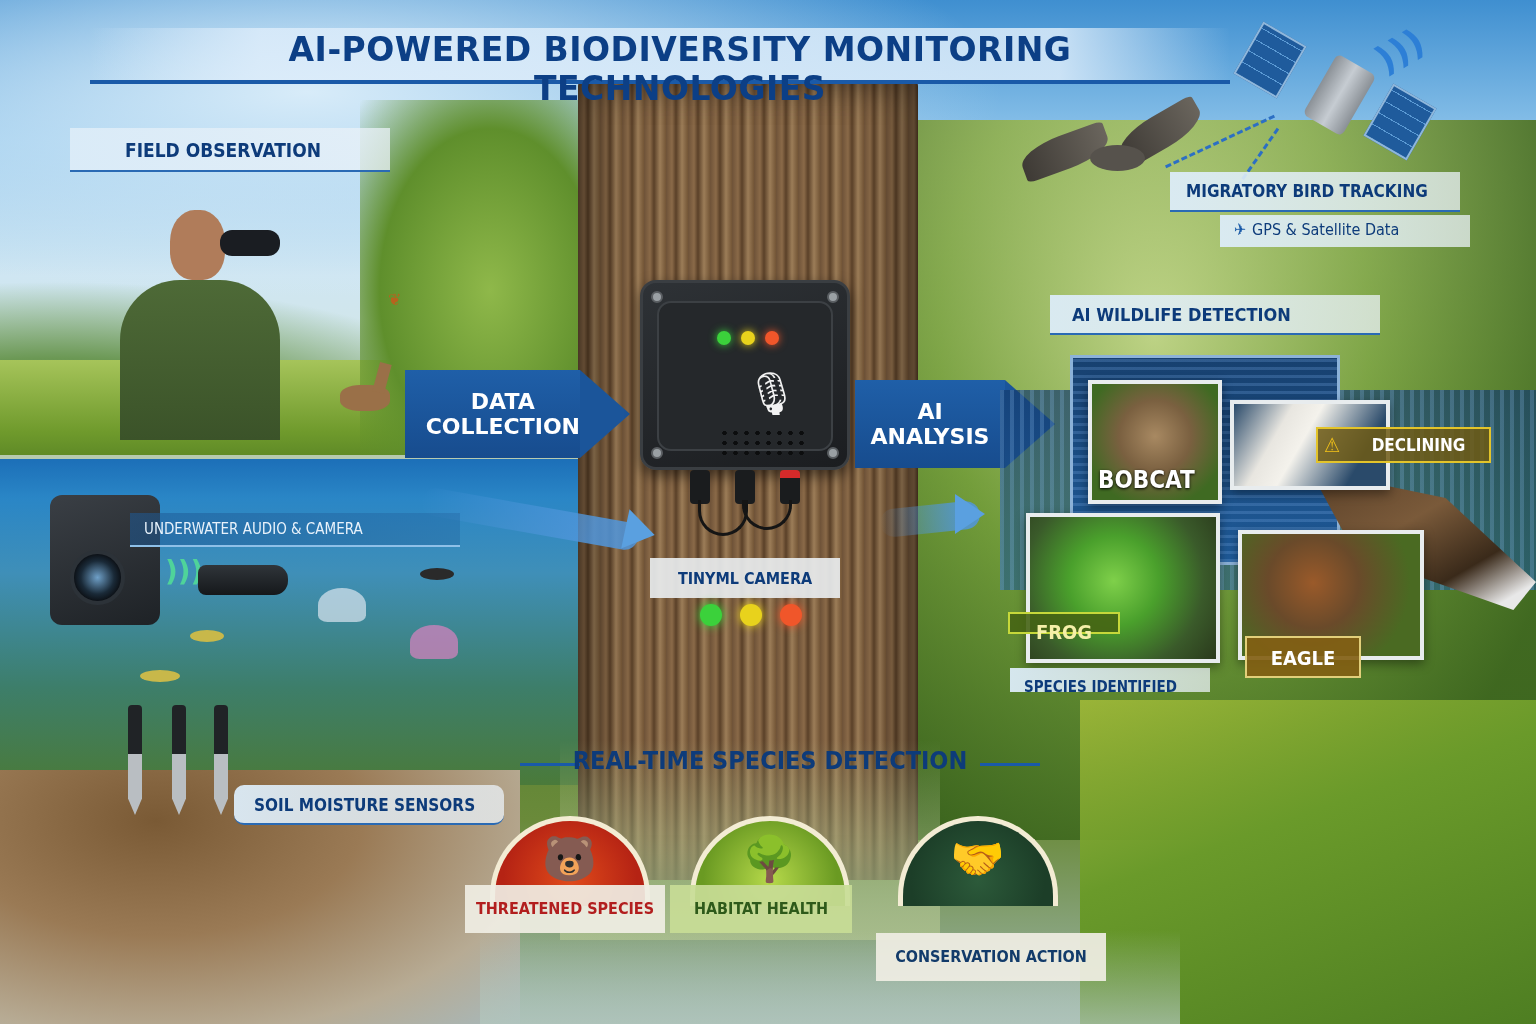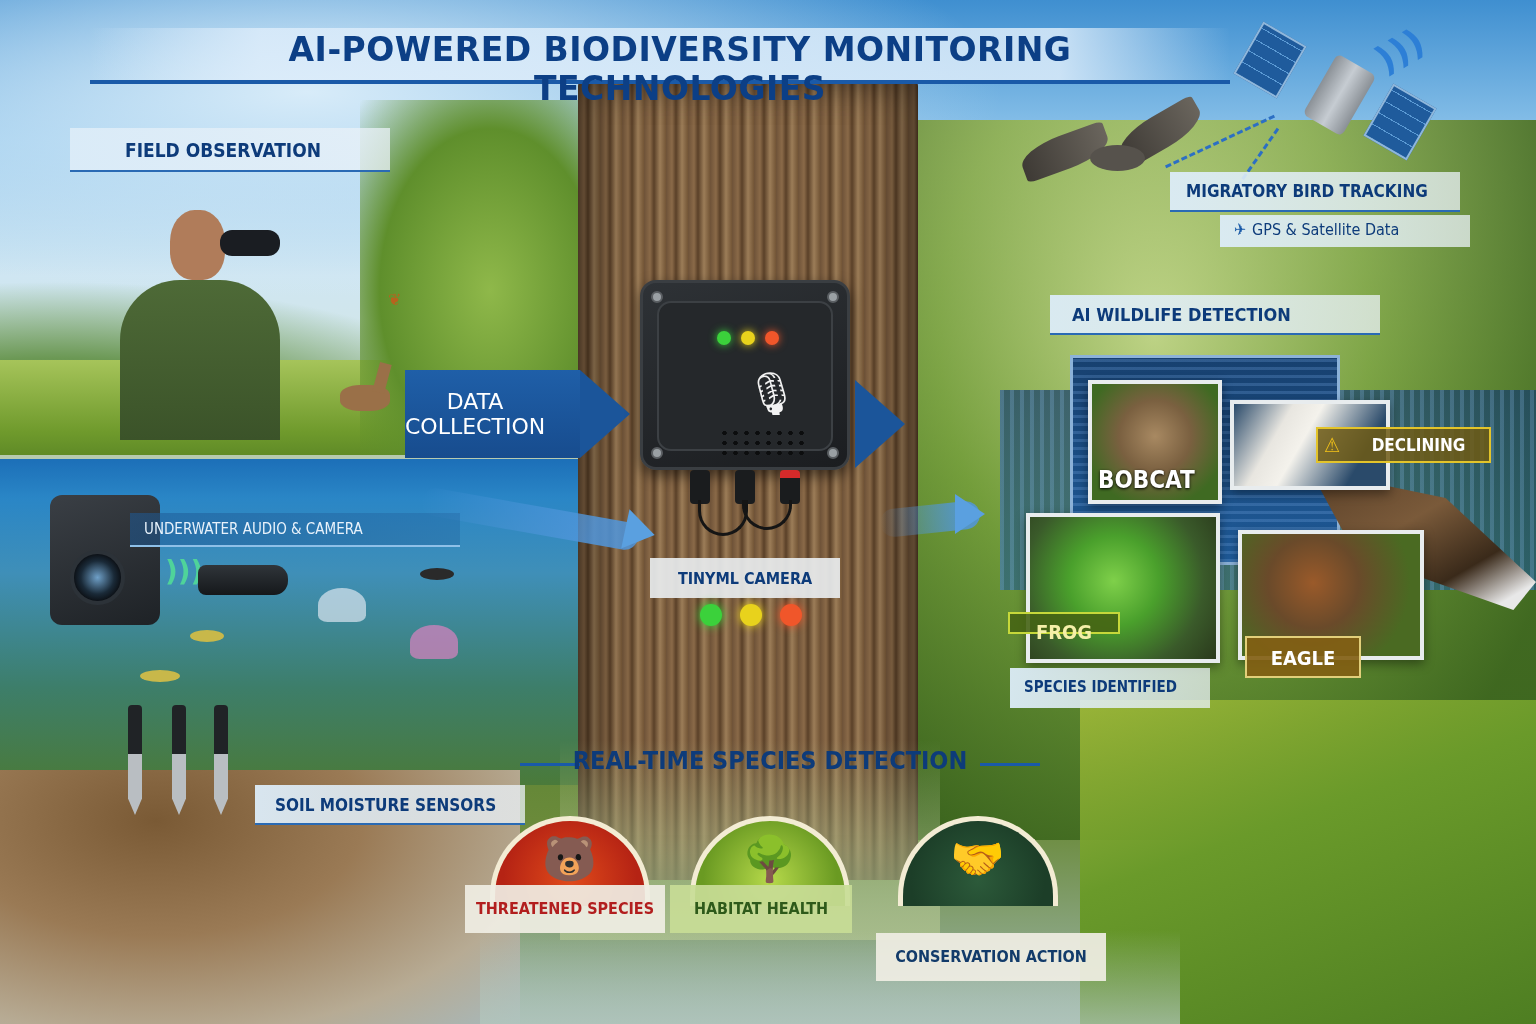--- a/index.html
+++ b/index.html
@@ -47,32 +47,32 @@
     border-bottom: 4px solid #1a5aa8; }
   .title { left:140px; top:30px; width:1080px; text-align:center;
     font-family: "DejaVu Sans", sans-serif; font-weight: bold; font-size: 33px; color: #0c3f86; letter-spacing: 0.5px; }
 
   
   .label-box { position:absolute; background: linear-gradient(90deg, rgba(220,236,248,0.95), rgba(235,242,248,0.75));
     border-bottom: 2px solid #2a6ab4; color:#0d3b7a; font-weight:bold; font-family:"DejaVu Sans Condensed","DejaVu Sans",sans-serif; }
   .lbl-field { left:70px; top:128px; width:320px; height:44px; font-size:19px; padding:11px 0 0 55px; }
   .lbl-underwater { left:130px; top:513px; width:330px; height:34px; font-size:15px; padding:7px 0 0 14px;
     background: linear-gradient(90deg, rgba(30,90,150,0.55), rgba(30,90,150,0.3)); color:#e8f2fb; border-bottom:2px solid #8fc0e8; font-weight:normal; }
-  .lbl-soil { left:255px; top:785px; width:270px; height:40px; font-size:17px; padding:10px 0 16px 20px; }
+  .lbl-soil { left:234px; top:785px; width:270px; height:40px; font-size:17px; padding:10px 0 16px 20px;border-radius:10px; }
   .lbl-tinyml { left:650px; top:558px; width:190px; height:40px; font-size:16px; padding:11px 0 0 0; text-align:center;
     background: rgba(232,236,238,0.92); border-bottom:none; }
   .lbl-migratory { left:1170px; top:172px; width:290px; height:40px; font-size:17px; padding:9px 0 0 16px; }
   .lbl-gps { left:1185px; top:215px; width:250px; height:32px; font-size:16px; padding:5px 0 0 14px; font-weight:normal; border-bottom:none;margin-left:35px; }
   .lbl-aiwild { left:1050px; top:295px; width:330px; height:40px; font-size:18px; padding:9px 0 0 22px; }
-  .lbl-species { left:1010px; top:668px; width:200px; height:40px; font-size:15px; padding:10px 0 0 14px; border-bottom:none; }
+  .lbl-species { left:1010px; top:668px; width:200px; height:24px; font-size:15px; padding:10px 0 0 14px; border-bottom:none; }
 
   
   .arrow { position:absolute; display:flex; align-items:center; }
-  .arrow .shaft { background: linear-gradient(180deg, #1f5fa8 0%, #174c8e 100%); height:100%; color:#fff; font-weight:normal;
-    display:flex; align-items:center; justify-content:flex-start; text-align:center; line-height:1.15; }
+  .arrow .shaft { background: linear-gradient(180deg, #1f5fa8 0%, #174c8e 100%); height:100%; color:#fff; font-weight:bold;
+    display:flex; align-items:center; justify-content:flex-end; text-align:center; line-height:1.15; }
   .arrow .head { width:0; height:0; border-top: 44px solid transparent; border-bottom: 44px solid transparent; border-left: 50px solid #1b559a; }
   .arrow-data { left:405px; top:370px; height:88px; }
   .arrow-data .shaft { width:175px; font-size:22px; }
   .arrow-ai { left:855px; top:380px; height:88px; }
   .arrow-ai .shaft { width:150px; font-size:22px; }
 
   .swoosh { position:absolute; height:28px; border-radius: 14px;
     background: linear-gradient(90deg, rgba(80,150,220,0) 0%, rgba(80,150,220,0.85) 80%); }
   .swoosh-left { left:420px; top:505px; width:220px; transform: rotate(10deg); }
   .swoosh-right { left:880px; top:505px; width:100px; transform: rotate(-6deg); }
@@ -240,20 +240,21 @@
   <div class="cable-line" style="left:62px;top:30px;width:50px;height:30px;"></div>
 </div>
 <div class="label-box lbl-tinyml">TINYML CAMERA</div>
 <div class="layer status-leds">
   <div class="led" style="left:0;background:#3bd13b;box-shadow:0 0 10px #3bd13b;"></div>
   <div class="led" style="left:40px;background:#e8d21c;box-shadow:0 0 10px #e8d21c;"></div>
   <div class="led" style="left:80px;background:#f0562a;box-shadow:0 0 10px #f0562a;"></div>
 </div>
 
 <div class="arrow arrow-ai">
+  <div class="shaft">AI ANALYSIS</div>
   <div class="head"></div>
 </div>
 <div class="swoosh swoosh-right"></div>
 <div class="swoosh-head swoosh-head-right"></div>
 
 <div class="label-box lbl-aiwild">AI WILDLIFE DETECTION</div>
 <div class="layer screen-wide"></div>
 <div class="layer screen"></div>
 <div class="layer eagle-wing"></div>
 <div class="photo photo-bobcat"></div>

